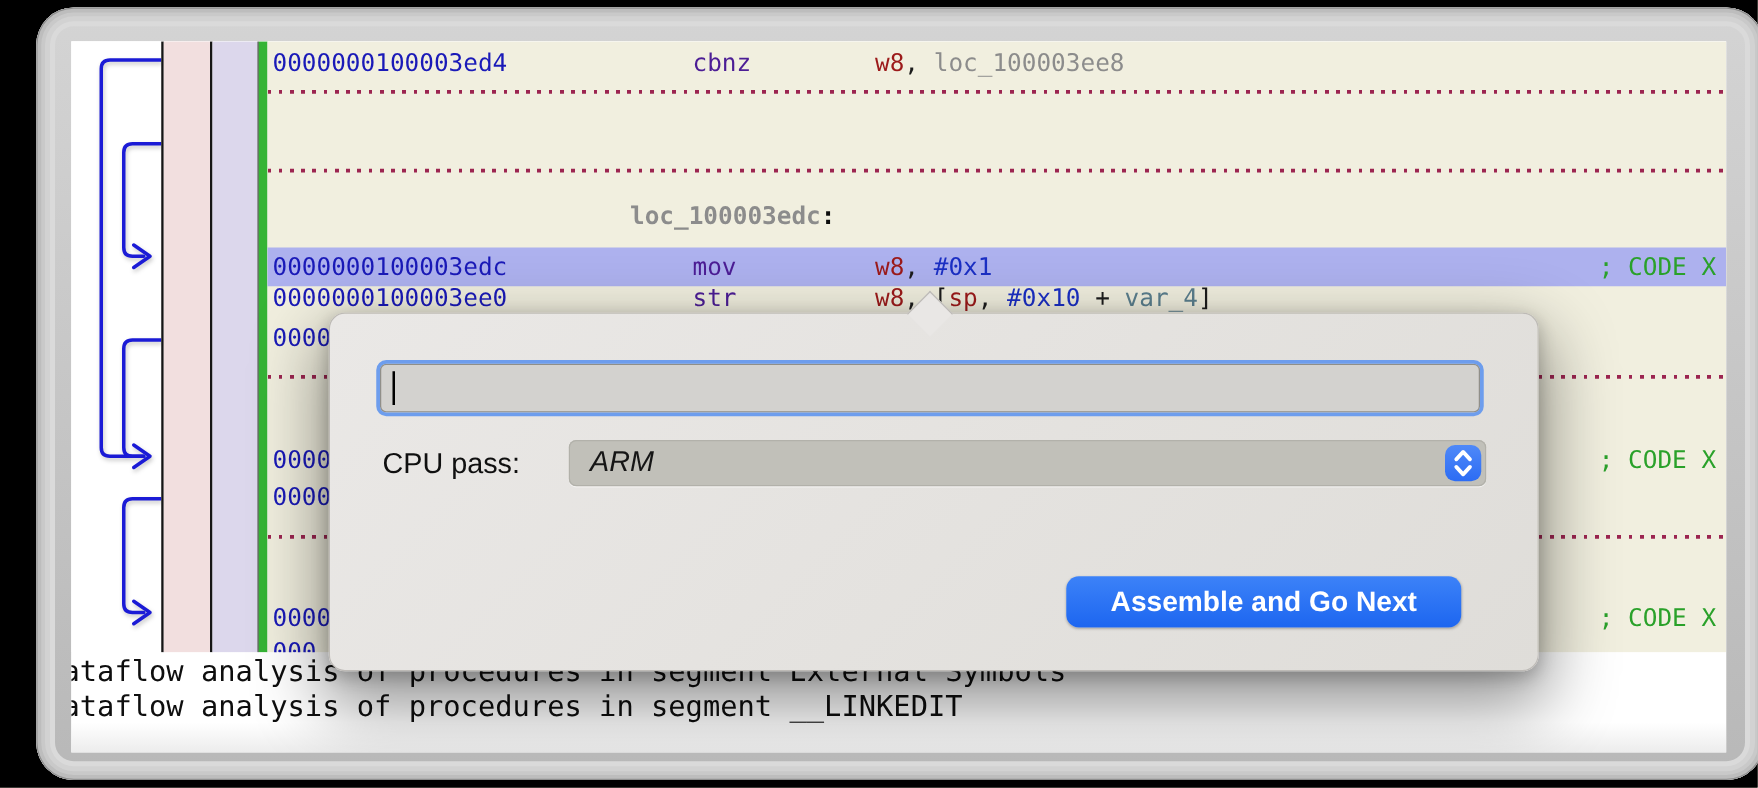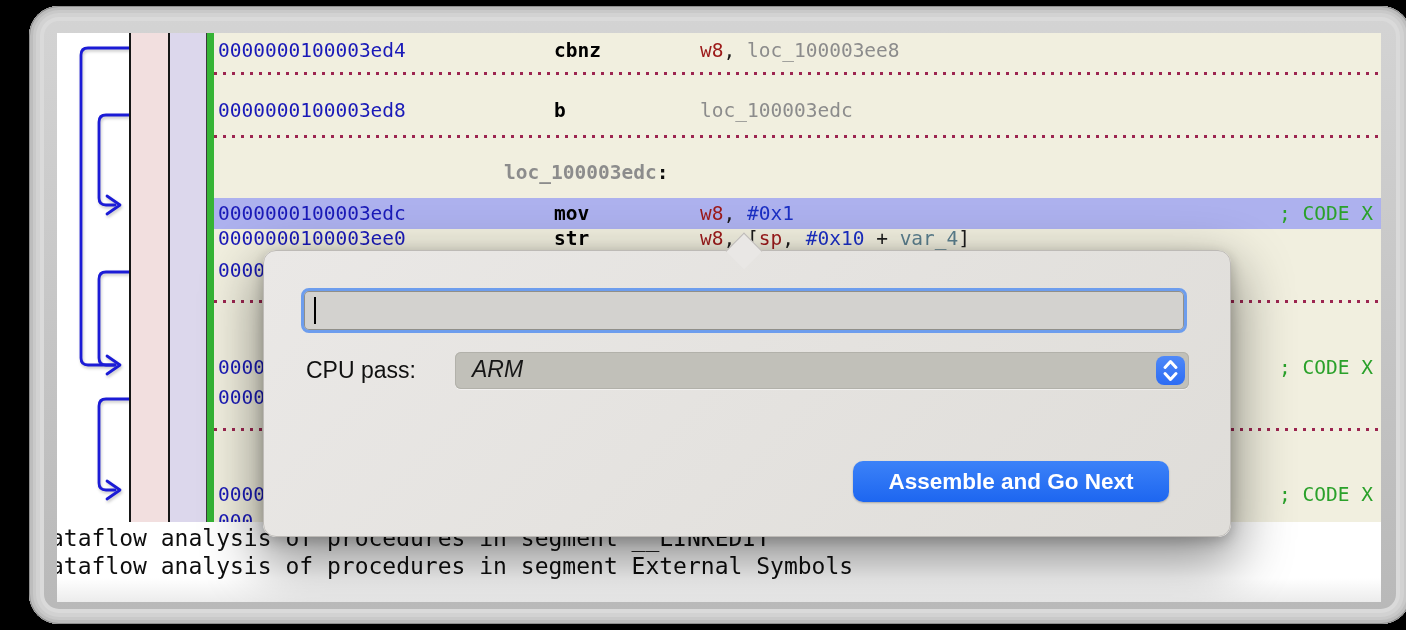--- a/index.html
+++ b/index.html
@@ -26,21 +26,21 @@
   .colpink{position:absolute;left:74px;top:0;width:37px;height:100%;background:var(--c-pink-col);}
   .colblk2{position:absolute;left:111px;top:0;width:2px;height:100%;background:#161616;}
   .collav{position:absolute;left:113px;top:0;width:36px;height:100%;background:var(--c-lavender-col);}
   .colblk3{position:absolute;left:149px;top:0;width:1px;height:100%;background:#3a3a3a;}
   .colgreen{position:absolute;left:150px;top:0;width:7px;height:100%;background:var(--c-green-bar);}
   .code{position:absolute;left:157px;top:0;right:0;height:100%;background:var(--c-code-bg);
     font-family:"DejaVu Sans Mono","Liberation Mono",monospace;font-size:19.5px;color:#1c1c1c;}
   .row{position:absolute;left:0;right:0;height:31px;line-height:31px;white-space:pre;}
   .row.hl{background:var(--c-highlight);margin-top:7px;}
   .addr{position:absolute;left:4px;color:var(--c-address-blue);}
-  .mnem{position:absolute;left:340px;color:#000000;font-weight:bold;}
+  .mnem{position:absolute;left:340px;color:#4c1d95;font-weight:normal;}
   .ops{position:absolute;left:486px;}
   .lblrow{position:absolute;left:290px;color:var(--c-label-gray);}
   .lblrow b{color:#0d0d0d;}
   .cmt{position:absolute;left:1065px;color:var(--c-comment-green);}
   .tok-reg{color:var(--c-register-red);}
   .tok-imm{color:var(--c-immediate-blue);}
   .tok-lbl{color:var(--c-label-gray);}
   .tok-var{color:var(--c-var-slate);}
   .tok-pln{color:#1c1c1c;}
   .sep{position:absolute;left:0;right:2px;height:3px;
@@ -98,37 +98,36 @@
       </div>
       <div class="colblk1"></div>
       <div class="colpink"></div>
       <div class="colblk2"></div>
       <div class="collav"></div>
       <div class="colblk3"></div>
       <div class="colgreen"></div>
       <div class="code" id="code-rows">
           <div class="row" style="top: 2px;"><span class="addr">0000000100003ed4</span><span class="mnem">cbnz</span><span class="ops"><span class="tok-reg">w8</span><span class="tok-pln">, </span><span class="tok-lbl">loc_100003ee8</span></span></div>
           <div class="sep" style="top: 39px;"></div>
-          <div class="row" style="top: 62px;"><span class="addr">0000000100003ed8</span><span class="mnem">b</span><span class="ops"><span class="tok-lbl">loc_100003edc</span></span></div>
           <div class="sep" style="top: 102px;"></div>
           <div class="row" style="top: 124px; font-weight: bold;"><span class="lblrow">loc_100003edc<b>:</b></span></div>
           <div class="row hl" style="top: 158px;"><span class="addr">0000000100003edc</span><span class="mnem">mov</span><span class="ops"><span class="tok-reg">w8</span><span class="tok-pln">, </span><span class="tok-imm">#0x1</span></span><span class="cmt">; CODE X</span><div class="code-caret" style="left: 497px; top: 160px;"></div></div>
           <div class="row" style="top: 190px;"><span class="addr">0000000100003ee0</span><span class="mnem">str</span><span class="ops"><span class="tok-reg">w8</span><span class="tok-pln">, [</span><span class="tok-reg">sp</span><span class="tok-pln">, </span><span class="tok-imm">#0x10</span><span class="tok-pln"> + </span><span class="tok-var">var_4</span><span class="tok-pln">]</span></span></div>
           <div class="row" style="top: 222px;"><span class="addr">0000</span></div>
           <div class="sep" style="top: 267px;"></div>
           <div class="row" style="top: 319px;"><span class="addr">0000</span><span class="cmt">; CODE X</span></div>
           <div class="row" style="top: 349px;"><span class="addr">0000</span></div>
           <div class="sep" style="top: 395px;"></div>
           <div class="row" style="top: 446px;"><span class="addr">0000</span><span class="cmt">; CODE X</span></div>
           <div class="row" style="top: 473px;"><span class="addr">000</span></div>
         </div>
     </div>
 
     <div class="logview">
-      <div class="logtext" id="log-lines"><div>ataflow analysis of procedures in segment __LINKEDIT</div><div>ataflow analysis of procedures in segment External Symbols</div></div>
+      <div class="logtext" id="log-lines"><div>ataflow analysis of procedures in segment External Symbols</div><div>ataflow analysis of procedures in segment __LINKEDIT</div></div>
     </div>
 
     <div class="dialog">
       <div class="notch"></div>
       <div class="asm-input">
           <span class="caret"></span>
       </div>
       <div class="cpu-label">CPU pass:</div>
       <div class="popup">
         <span class="popup-value">ARM</span>

